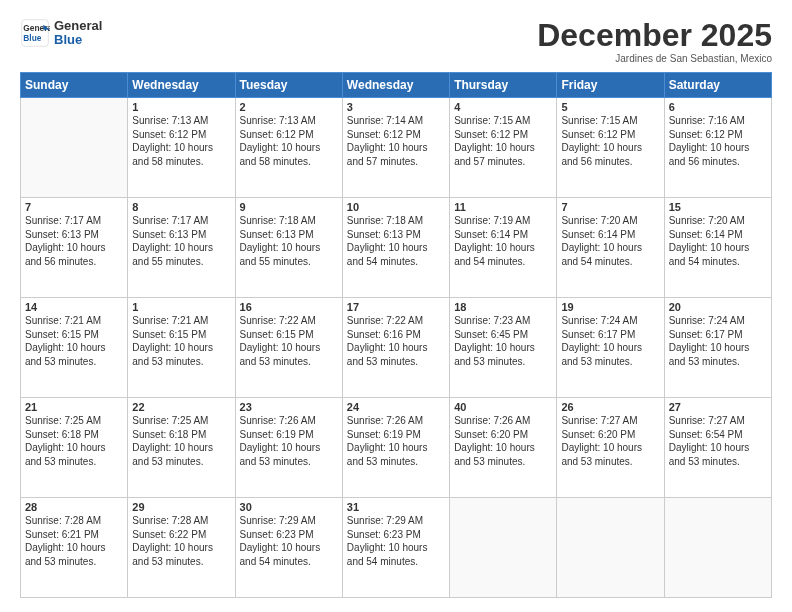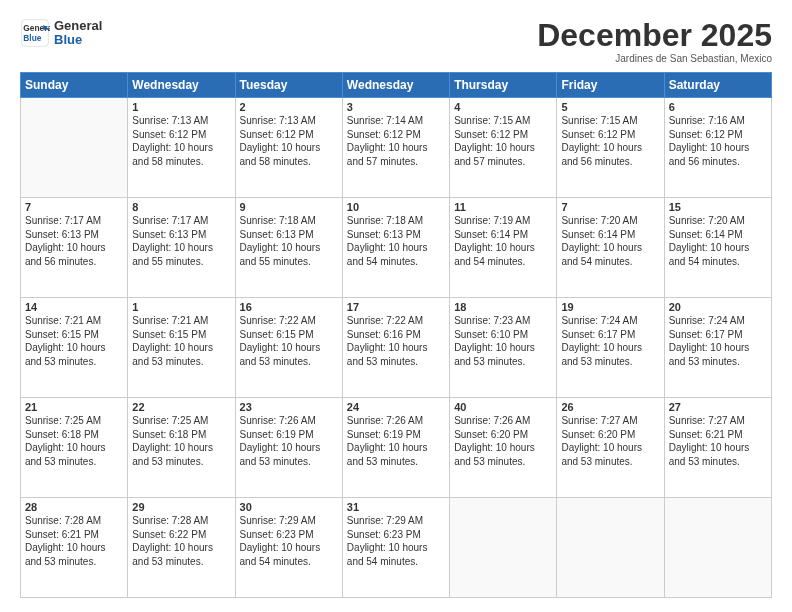--- a/index.html
+++ b/index.html
@@ -242,21 +242,21 @@
           <td>
             <span class="day-num">17</span>
             <div class="day-info">Sunrise: 7:22 AM
 Sunset: 6:16 PM
 Daylight: 10 hours
 and 53 minutes.</div>
           </td>
           <td>
             <span class="day-num">18</span>
             <div class="day-info">Sunrise: 7:23 AM
-Sunset: 6:10 PM
+Sunset: 6:45 PM
 Daylight: 10 hours
 and 53 minutes.</div>
           </td>
           <td>
             <span class="day-num">19</span>
             <div class="day-info">Sunrise: 7:24 AM
 Sunset: 6:17 PM
 Daylight: 10 hours
 and 53 minutes.</div>
           </td>
@@ -307,21 +307,21 @@
           <td>
             <span class="day-num">26</span>
             <div class="day-info">Sunrise: 7:27 AM
 Sunset: 6:20 PM
 Daylight: 10 hours
 and 53 minutes.</div>
           </td>
           <td>
             <span class="day-num">27</span>
             <div class="day-info">Sunrise: 7:27 AM
-Sunset: 6:21 PM
+Sunset: 6:54 PM
 Daylight: 10 hours
 and 53 minutes.</div>
           </td>
         </tr>
         <tr>
           <td>
             <span class="day-num">28</span>
             <div class="day-info">Sunrise: 7:28 AM
 Sunset: 6:21 PM
 Daylight: 10 hours

